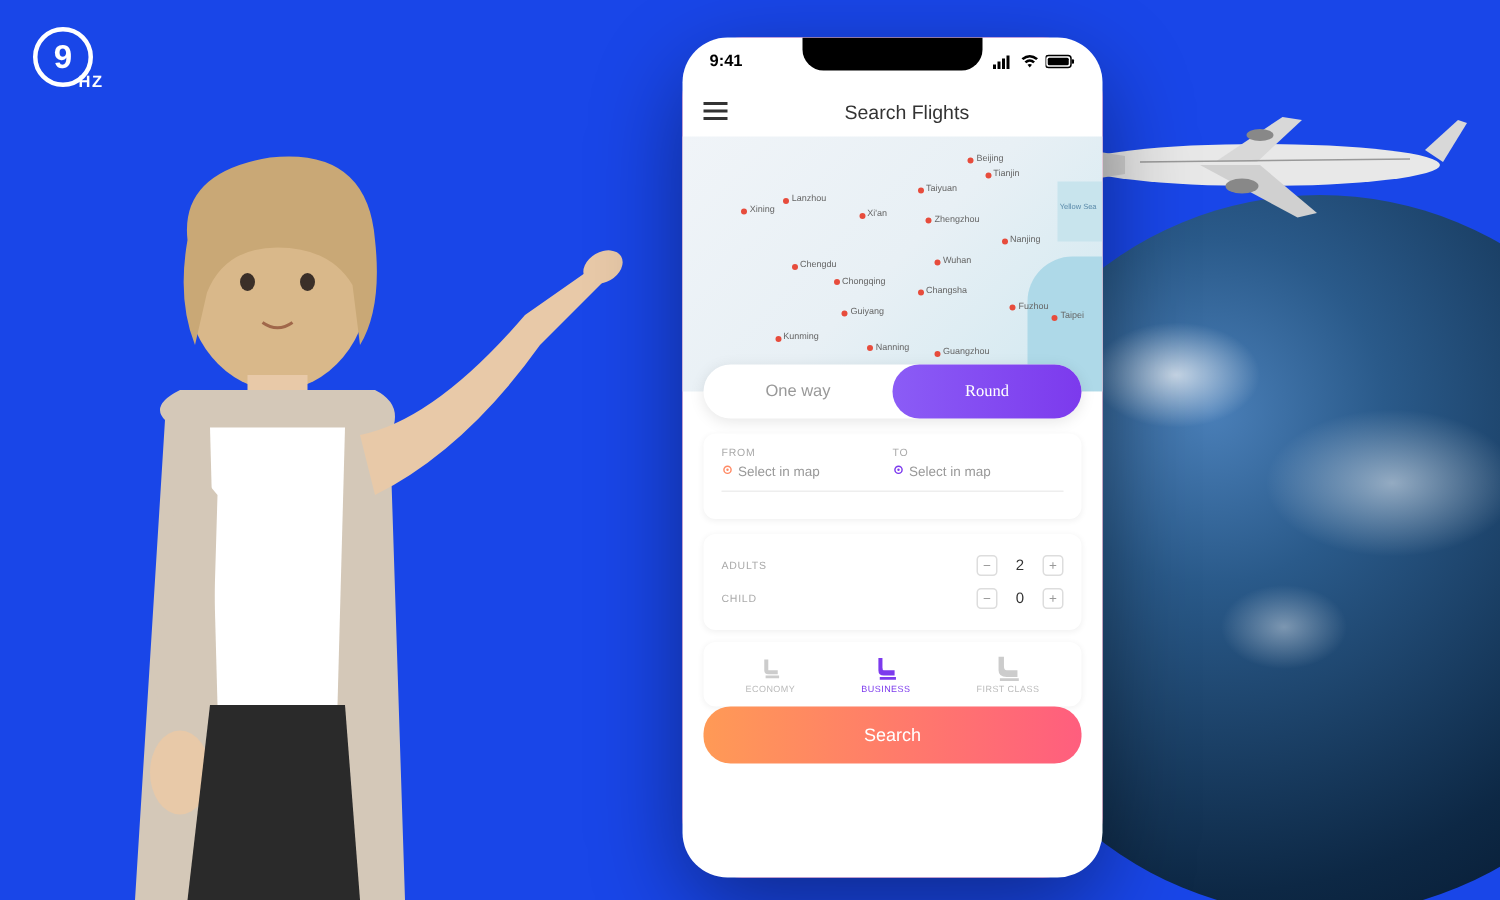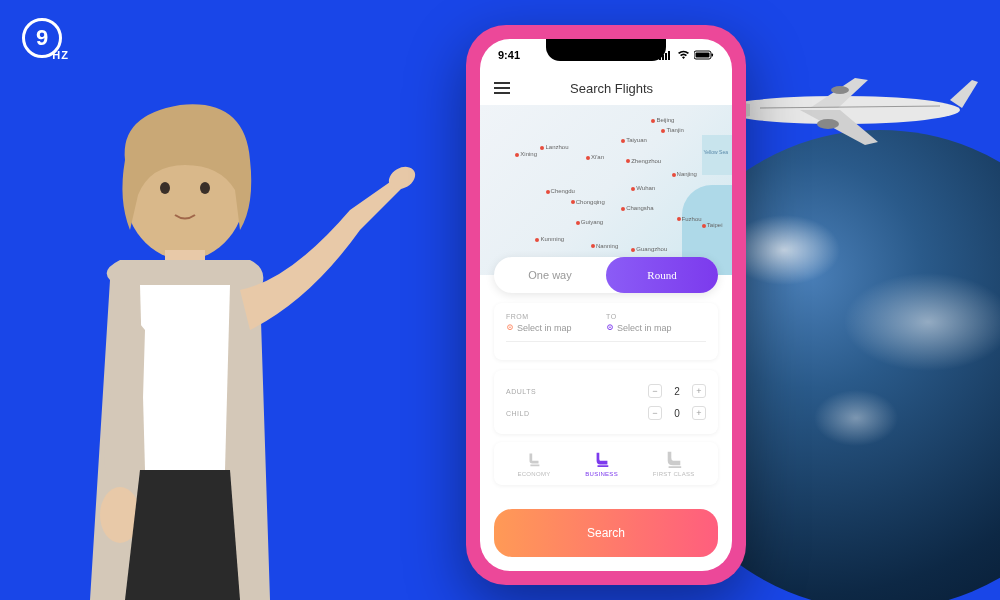--- a/index.html
+++ b/index.html
@@ -16,32 +16,32 @@
 
 
 .globe { position: absolute; right: -120px; top: 130px; width: 480px; height: 480px; border-radius: 50%; background: radial-gradient(circle at 35% 30%, #4a7fb8 0%, #2a5a8a 25%, #0d2845 70%, #041428 100%); overflow: hidden; }
 .globe::before { content: ''; position: absolute; inset: 0; background: radial-gradient(ellipse 80px 50px at 30% 25%, rgba(255,255,255,0.7), transparent 70%), radial-gradient(ellipse 120px 70px at 60% 40%, rgba(255,255,255,0.5), transparent 70%), radial-gradient(ellipse 60px 40px at 45% 60%, rgba(255,255,255,0.4), transparent 70%); }
 
 
 .airplane { position: absolute; right: 20px; top: 60px; width: 270px; height: 100px; z-index: 5; }
 .airplane svg { width: 100%; height: 100%; }
 
 
-.phone { position: absolute; left: 466px; top: 25px; width: 280px; height: 560px; background: #ec4899; border-radius: 40px; padding: 14px; z-index: 10; box-shadow: 0 20px 60px rgba(0,0,0,0.4); }
+.phone { position: absolute; left: 455px; top: 25px; width: 280px; height: 560px; background: #ec4899; border-radius: 40px; padding: 0; z-index: 10; box-shadow: 0 20px 60px rgba(0,0,0,0.4); }
 .phone-screen { width: 100%; height: 100%; background: #fff; border-radius: 30px; overflow: hidden; position: relative; display: flex; flex-direction: column; }
 .notch { position: absolute; top: 0; left: 50%; transform: translateX(-50%); width: 120px; height: 22px; background: #000; border-radius: 0 0 14px 14px; z-index: 20; }
 
 
 .status-bar { height: 32px; display: flex; justify-content: space-between; align-items: center; padding: 0 18px; font-size: 11px; font-weight: 600; }
 .status-right { display: flex; gap: 4px; align-items: center; }
 .signal, .wifi, .battery { display: inline-block; }
 .signal svg, .wifi svg, .battery svg { display: block; }
 
 
-.app-header { height: 34px; display: flex; align-items: center; padding: 0 14px; gap: 60px; }
+.app-header { height: 34px; display: flex; align-items: center; padding: 0 14px; gap: 78px; }
 .hamburger { display: flex; flex-direction: column; gap: 3px; cursor: pointer; }
 .hamburger span { width: 16px; height: 2px; background: #333; }
 .app-title { font-size: 13px; color: #333; }
 
 
 .map { height: 170px; background: linear-gradient(135deg, #f0f4f8 0%, #e8f0f5 50%, #d0e8f0 100%); position: relative; overflow: hidden; }
 .map-dot { position: absolute; width: 4px; height: 4px; background: #e74c3c; border-radius: 50%; }
 .map-label { position: absolute; font-size: 6px; color: #666; }
 .map-sea { position: absolute; right: 0; bottom: 0; width: 50px; height: 90px; background: #aed9e8; border-radius: 30px 0 0 0; }
 .map-sea2 { position: absolute; right: 0; top: 30px; width: 30px; height: 40px; background: #c8e4ed; }
@@ -70,21 +70,21 @@
 
 
 .class-row { margin: 8px 14px 0; display: flex; justify-content: space-around; background: #fff; border-radius: 8px; padding: 8px 6px; box-shadow: 0 1px 4px rgba(0,0,0,0.06); }
 .class-opt { display: flex; flex-direction: column; align-items: center; gap: 3px; cursor: pointer; }
 .class-icon { width: 18px; height: 18px; }
 .class-label { font-size: 6px; color: #bbb; letter-spacing: 0.3px; }
 .class-opt.active .class-label { color: #7c3aed; }
 .class-opt.active .class-icon { filter: none; }
 
 
-.search-btn { margin: 24px 14px 0; height: 48px; border: none; border-radius: 18px; background: linear-gradient(90deg, #ff9a56, #ff5e7e); color: #fff; font-size: 12px; cursor: pointer; }
+.search-btn { margin: 0 14px 0; height: 38px; border: none; border-radius: 18px; background: linear-gradient(90deg, #ff9a56, #ff5e7e); color: #fff; font-size: 12px; cursor: pointer; }
 </style>
 </head>
 <body>
 
 <div class="logo">
   <div class="logo-circle">
       <span>9</span>
       <span class="logo-hz">HZ</span>
     </div>
 </div>

